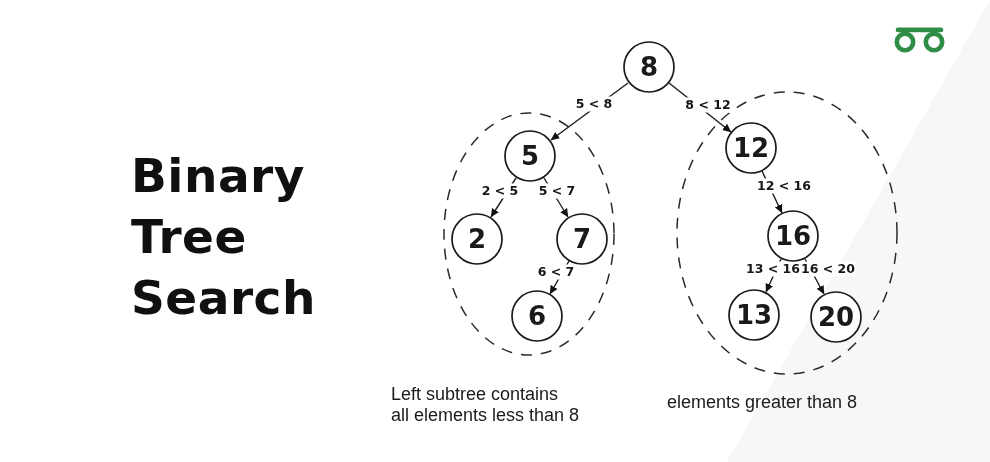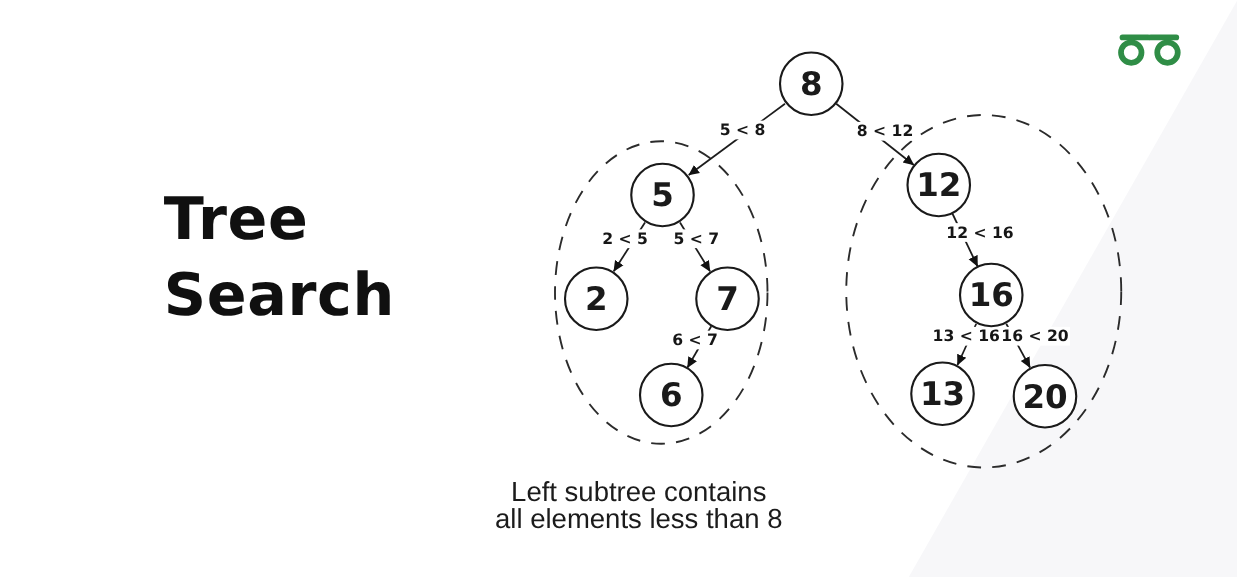--- a/index.html
+++ b/index.html
@@ -29,35 +29,36 @@
   }
   .tree .edge-label {
     font-family:"DejaVu Sans","Liberation Sans",sans-serif;
     font-size:12.5px; font-weight:600; fill:#161616; text-anchor:middle;
   }
   .tree .label-bg { fill:#ffffff; }
   .tree .subtree-ellipse {
     fill:none; stroke:#2b2b2b; stroke-width:1.5; stroke-dasharray:11 9;
   }
   .caption {
-    position:absolute; text-align:center; color:#1b1b1b;
-    font-size:22px; line-height:20.5px;
+    position:absolute; color:#1b1b1b;
+    font-size:18px; line-height:20.5px;
     font-family:"Liberation Sans", sans-serif;
   }
   .caption-left  { left:391px; top:384px; width:240px; }
   .caption-right { left:667px; top:392px; width:260px; }
 </style>
 </head>
 <body>
 
 <div class="stage">
 
   <div class="watermark"></div>
 
   <h1 class="title">
+    <span>Binary</span>
     <span>Tree</span>
     <span>Search</span>
   </h1>
 
   <svg class="logo" viewBox="0 0 57 28" aria-hidden="true">
     <g fill="none" stroke="#2f8d46" stroke-width="4.6" stroke-linecap="round">
       <path d="M 27.5 4.9 L 7 4.9"></path>
       <circle cx="14" cy="17" r="8.2"></circle>
       <path d="M 29.5 4.9 L 50 4.9"></path>
       <circle cx="43" cy="17" r="8.2"></circle>
@@ -152,15 +153,16 @@
       <circle class="node-circle" cx="836" cy="317" r="25"></circle>
       <text class="node-value" x="836" y="326">20</text>
     </g>
   </svg>
 
   <div class="caption caption-left">
     <div>Left subtree contains</div>
     <div>all elements less than 8</div>
   </div>
   <div class="caption caption-right">
+    <div>elements greater than 8</div>
   </div>
 
 </div>
 
 </body></html>

